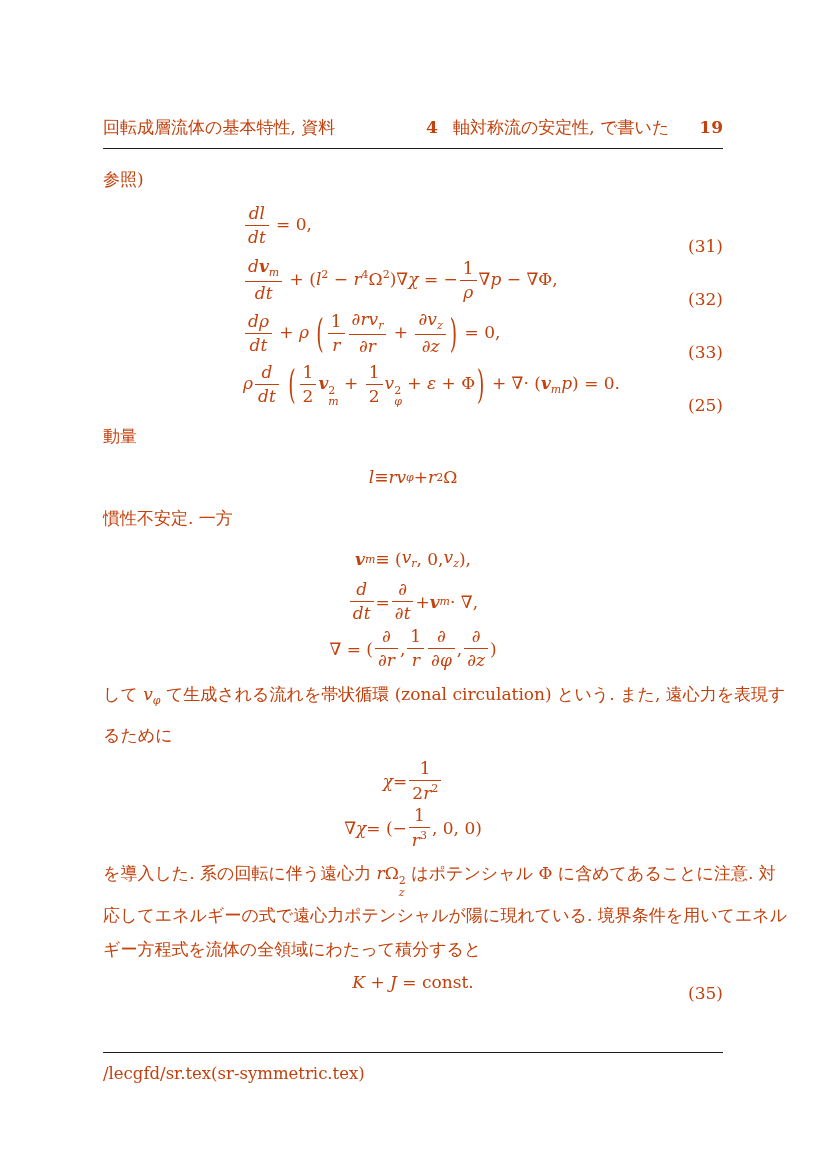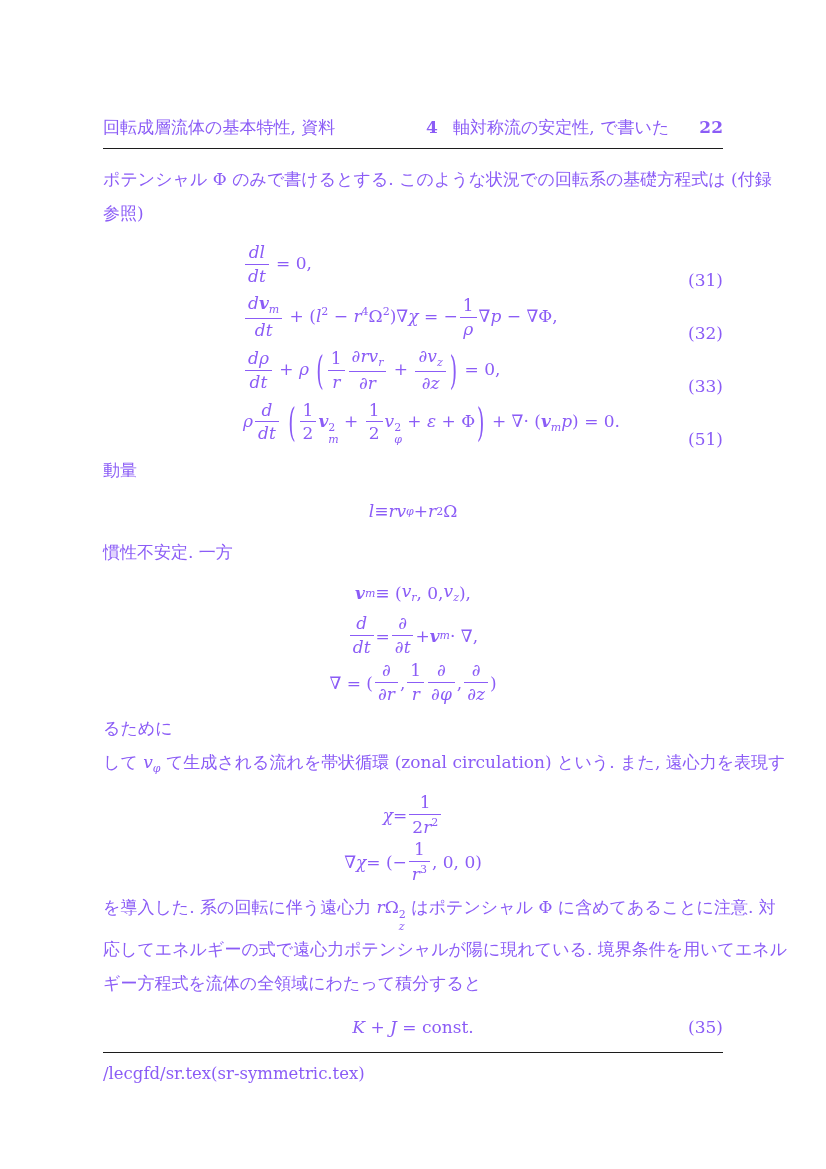--- a/index.html
+++ b/index.html
@@ -4,21 +4,21 @@
 <style>
   * { box-sizing: border-box; }
   html, body { margin: 0; padding: 0; }
   body { background: #ffffff; }
 
   .page {
     position: relative;
     width: 826px;
     height: 1169px;
     background: #ffffff;
-    color: #8b5cf6;
+    color: #c2410c;
     font-family: "DejaVu Serif", "Liberation Serif", serif;
     font-size: 17px;
     overflow: hidden;
   }
 
   .content {
     position: absolute;
     left: 103px;
     top: 116px;
     width: 620px;
@@ -32,30 +32,30 @@
   .head-rule { border-top: 1.6px solid #1c1c1c; margin-top: 9px; }
 
   
   .para { margin: 0; }
   .pline { line-height: 34px; white-space: nowrap; }
   .p-first { margin-top: 13px; }
   .p-mid { margin-top: 4px; }
 
   
   .eq-group { margin: 8px 0 4px 0; }
-  .eq-row { position: relative; display: flex; align-items: center; min-height: 43px; margin: 1px 0; white-space: nowrap; }
+  .eq-row { position: relative; display: flex; min-height: 43px; margin: 1px 0; white-space: nowrap; }
   .eq-row.tall { min-height: 52px; }
   .eq-body { margin-left: 140px; }
   .eq-tag { margin-left: auto; margin-top: 32px; }
 
   
   .eq-center { text-align: center; margin: 6px 0; }
   .eq-cline { display: flex; align-items: center; justify-content: center; min-height: 36px; margin: 2px 0; white-space: nowrap; }
   .eq-cline.tall { min-height: 45px; }
-  .eq-row-center { position: relative; display: flex; align-items: center; justify-content: center; min-height: 42px; margin-top: 6px; white-space: nowrap; }
+  .eq-row-center { position: relative; display: flex; justify-content: center; min-height: 42px; margin-top: 6px; white-space: nowrap; }
   .eq-row-center .eq-tag { position: absolute; right: 0; top: 50%; transform: translateY(-50%); margin: 0; }
 
   
   em { font-style: italic; }
   strong { font-weight: bold; }
   sub, sup { font-size: 11px; }
   x-fr { display: inline-block; vertical-align: middle; text-align: center; margin: 0 2px; }
   x-n { display: block; padding: 0 3px 2px 3px; border-bottom: 1px solid currentColor; line-height: 1.1; }
   x-d { display: block; padding: 2px 3px 0 3px; line-height: 1.1; }
   x-bp { display: inline-block; transform: scaleY(2.05); transform-origin: center; vertical-align: middle; font-size: 19px; margin: 0 2px; font-weight: 300; }
@@ -69,26 +69,25 @@
 </style>
 </head>
 <body>
 
 <div class="page">
   <div class="content">
 
     <div class="head">
       <span>回転成層流体の基本特性, 資料</span>
       <span class="h-mid"><span class="h-secno">4</span><span>軸対称流の安定性, で書いた</span></span>
-      <span class="h-page">22</span>
+      <span class="h-page">19</span>
     </div>
     <div class="head-rule"></div>
 
     <div class="para p-first">
-      <div class="pline">ポテンシャル Φ のみで書けるとする. このような状況での回転系の基礎方程式は (付録</div>
       <div class="pline">参照)</div>
     </div>
 
     <div class="eq-group">
       <div class="eq-row">
         <span class="eq-body"><x-fr><x-n><em>dl</em></x-n><x-d><em>dt</em></x-d></x-fr> = 0,</span>
         <span class="eq-tag">(31)</span>
       </div>
       <div class="eq-row">
         <span class="eq-body"><x-fr><x-n><em>d</em><strong><em>v</em></strong><sub><em>m</em></sub></x-n><x-d><em>dt</em></x-d></x-fr> + (<em>l</em><sup>2</sup> − <em>r</em><sup>4</sup>Ω<sup>2</sup>)∇<em>χ</em> = −<x-fr><x-n>1</x-n><x-d><em>ρ</em></x-d></x-fr>∇<em>p</em> − ∇Φ,</span>
@@ -99,21 +98,21 @@
         <span class="eq-tag">(33)</span>
       </div>
       <div class="eq-row tall">
         <span class="eq-body"><em>ρ</em><x-fr><x-n><em>d</em></x-n><x-d><em>dt</em></x-d></x-fr> <x-bp>(</x-bp><x-fr><x-n>1</x-n><x-d>2</x-d></x-fr><strong><em>v</em></strong><x-ss>
               <x-a>2</x-a>
               <x-b><em>m</em></x-b>
             </x-ss> + <x-fr><x-n>1</x-n><x-d>2</x-d></x-fr><em>v</em><x-ss>
               <x-a>2</x-a>
               <x-b><em>φ</em></x-b>
             </x-ss> + <em>ε</em> + Φ<x-bp>)</x-bp> + ∇· (<strong><em>v</em></strong><sub><em>m</em></sub><em>p</em>) = 0.</span>
-        <span class="eq-tag">(51)</span>
+        <span class="eq-tag">(25)</span>
       </div>
     </div>
 
     <div class="para p-mid">
       <div class="pline">動量</div>
     </div>
 
     <div class="eq-center">
       <div class="eq-cline"><em>l</em> ≡ <em>rv</em><sub><em>φ</em></sub> + <em>r</em><sup>2</sup>Ω</div>
     </div>
@@ -140,22 +139,22 @@
           </x-fr><x-fr>
             <x-n>∂</x-n>
             <x-d>∂<em>φ</em></x-d>
           </x-fr>, <x-fr>
             <x-n>∂</x-n>
             <x-d>∂<em>z</em></x-d>
           </x-fr>)</div>
     </div>
 
     <div class="para p-mid">
+      <div class="pline">して <em>v</em><sub><em>φ</em></sub> て生成される流れを帯状循環 (zonal circulation) という. また, 遠心力を表現す</div>
       <div class="pline">るために</div>
-      <div class="pline">して <em>v</em><sub><em>φ</em></sub> て生成される流れを帯状循環 (zonal circulation) という. また, 遠心力を表現す</div>
     </div>
 
     <div class="eq-center">
       <div class="eq-cline tall"><em>χ</em> = <x-fr>
             <x-n>1</x-n>
             <x-d>2<em>r</em><sup>2</sup></x-d>
           </x-fr></div>
       <div class="eq-cline tall">∇<em>χ</em> = (−<x-fr>
             <x-n>1</x-n>
             <x-d><em>r</em><sup>3</sup></x-d>

